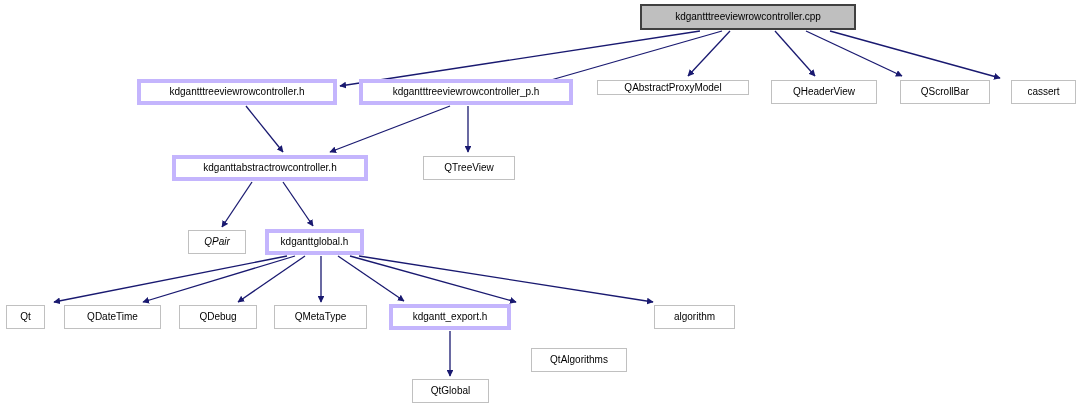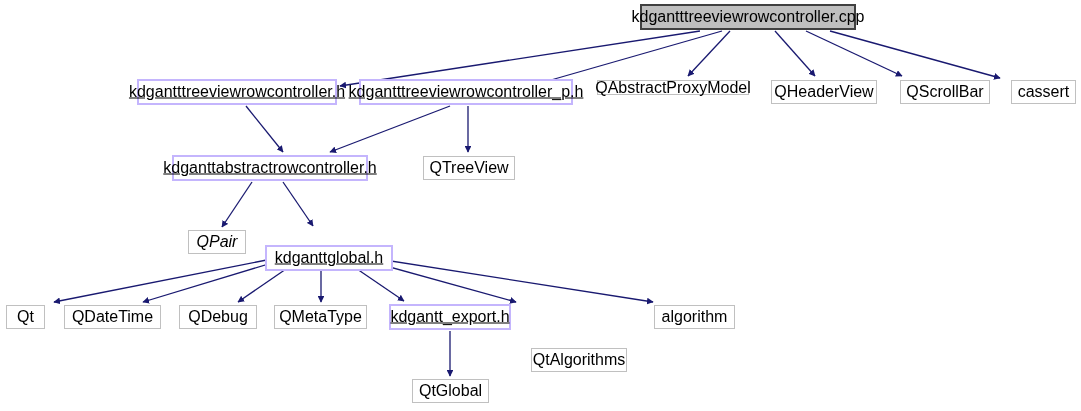--- a/index.html
+++ b/index.html
@@ -23,30 +23,29 @@
     height: 411px;
     pointer-events: none;
   }
   .node {
     position: absolute;
     box-sizing: border-box;
     display: flex;
     align-items: center;
     justify-content: center;
     white-space: nowrap;
-    font-size: 16px;
+    font-size: 10px;
     line-height: 1;
     color: #000000;
     background: #ffffff;
     border: 1px solid #c0c0c0;
     letter-spacing: 0px;
   }
   .node.bold-node {
-    border: 2px solid #c4b5fd;
-    text-decoration: underline;
+    border: 4px solid #c4b5fd;
   }
   .node.root-node {
     border: 2px solid #404040;
     background: #bfbfbf;
   }
   .node-label {
     display: block;
     padding: 0 6px;
     transform: translateY(-0.5px);
   }
@@ -109,21 +108,21 @@
       </div>
       <div class="node bold-node" style="left: 172px; top: 155px; width: 196px; height: 26px;">
         <span class="node-label">kdganttabstractrowcontroller.h</span>
       </div>
       <div class="node" style="left: 423px; top: 156px; width: 92px; height: 24px;">
         <span class="node-label">QTreeView</span>
       </div>
       <div class="node" style="left: 188px; top: 230px; width: 58px; height: 24px; font-style: italic;">
         <span class="node-label">QPair</span>
       </div>
-      <div class="node bold-node" style="left: 265px; top: 229px; width: 128px; height: 26px; margin-top: 16px;">
+      <div class="node bold-node" style="left: 265px; top: 229px; width: 99px; height: 26px;">
         <span class="node-label">kdganttglobal.h</span>
       </div>
       <div class="node" style="left: 6px; top: 305px; width: 39px; height: 24px;">
         <span class="node-label">Qt</span>
       </div>
       <div class="node" style="left: 64px; top: 305px; width: 97px; height: 24px;">
         <span class="node-label">QDateTime</span>
       </div>
       <div class="node" style="left: 179px; top: 305px; width: 78px; height: 24px;">
         <span class="node-label">QDebug</span>

